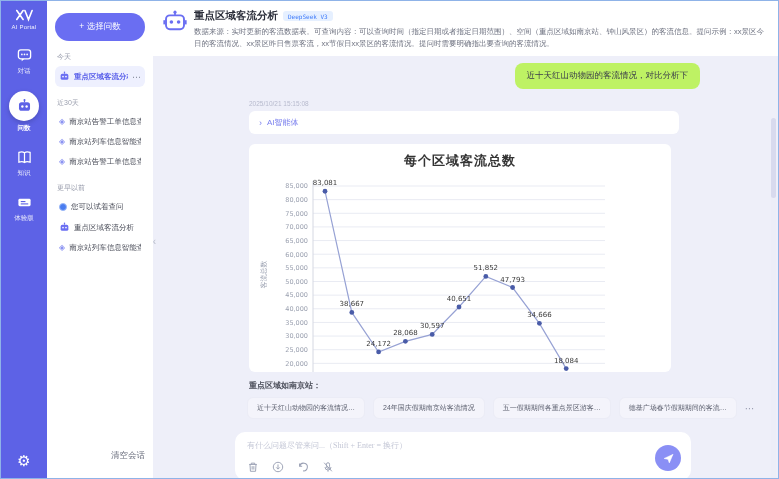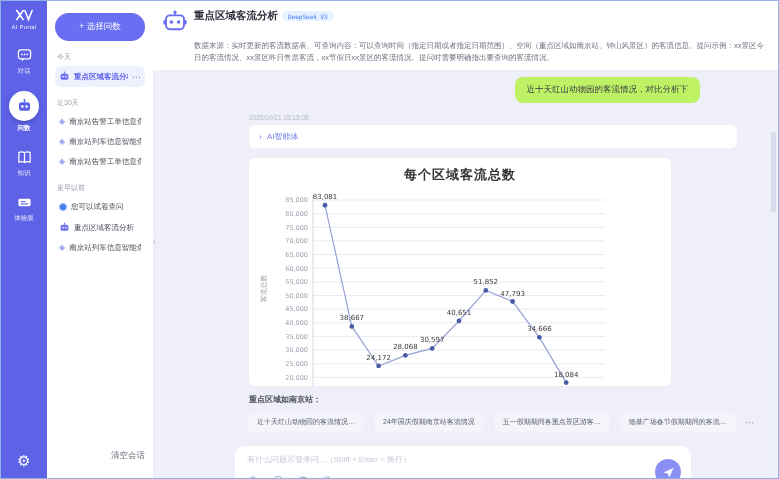--- a/index.html
+++ b/index.html
@@ -42,43 +42,43 @@
   .collapse-handle{position:absolute;right:-3px;top:235px;color:#b8bcc9;font-size:10px;cursor:pointer}
   .collapse-handle::before{content:"‹"}
 
   
   .main{flex:1;display:flex;flex-direction:column;position:relative;overflow:hidden}
   .header{background:#fff;padding:8px 14px 7px 10px;display:flex;gap:7px;align-items:flex-start}
   .header .avatar{flex-shrink:0;margin-top:1px}
   .title-row{display:flex;align-items:center;gap:5px}
   .page-title{font-size:10.5px;font-weight:bold;color:#2b2e3a}
   .model-badge{background:#e6f0ff;color:#3e7bfa;font-size:6px;padding:1.5px 5px;border-radius:3px;font-family:"DejaVu Sans Mono",monospace}
-  .header-desc{font-size:7.5px;color:#6e7280;line-height:1.55;margin-top:17px;max-width:585px}
+  .header-desc{font-size:7.5px;color:#6e7280;line-height:1.55;margin-top:3px;max-width:585px}
 
   .chat{flex:1;position:relative}
   .bubble-row{display:flex;justify-content:flex-end;margin:7px 78px 0 0}
   .user-bubble{background:#bef264;border-radius:8px;padding:7px 12px;font-size:8.5px;color:#3a3d49}
   .timestamp{margin:11px 0 0 96px;font-size:6.5px;color:#b7bacd}
-  .agent-bar{margin:4px 0 0 96px;width:488px;background:#fff;border-radius:6px;padding:6px 10px;display:flex;align-items:center;gap:5px;cursor:pointer}
+  .agent-bar{margin:4px 0 0 96px;width:430px;background:#fff;border-radius:6px;padding:6px 10px;display:flex;align-items:center;gap:5px;cursor:pointer}
   .agent-chevron{color:#7b80ee;font-size:9px}
   .agent-chevron::before{content:"›"}
   .agent-label{color:#7b80ee;font-size:8px}
 
   .chart-card{margin:10px 0 0 96px;width:422px;background:#fff;border-radius:6px;padding:8px 6px 0;overflow:hidden}
   .chart-title{text-align:center;font-family:Liberation Serif, serif;font-weight:bold;font-size:13px;color:#333;letter-spacing:1px;margin-bottom:2px}
   .chart-card svg{display:block}
 
   .tip-label{margin:8px 0 0 96px;font-size:8px;font-weight:bold;color:#4a4d59}
   .chips{display:flex;gap:8px;align-items:center;margin:6px 0 0 94px}
   .chip{background:#f4f4fb;border:1px solid #ebecf6;border-radius:6px;padding:5px 9px;font-size:7px;color:#5d listed6170;color:#5d6170;white-space:nowrap;cursor:pointer}
   .chips-more{color:#9a9db0;font-size:10px;cursor:pointer;letter-spacing:1px}
   .chips-more::before{content:"⋯"}
 
   .composer{margin:13px 0 0 82px;width:456px;background:#fff;border-radius:10px;padding:8px 12px 7px;position:relative}
-  .composer textarea{width:380px;border:none;outline:none;resize:none;font-size:8px;font-family:Liberation Sans, sans-serif;color:#3a3d49;height:14px}
+  .composer textarea{width:380px;border:none;outline:none;resize:none;font-size:8px;font-family:Liberation Serif, serif;color:#3a3d49;height:14px}
   .composer textarea::placeholder{color:#c4c7d6}
   .tool-row{display:flex;gap:13px;margin-top:5px;align-items:center}
   .tool-row svg{width:12px;height:12px;cursor:pointer}
   .send-btn{position:absolute;right:10px;bottom:9px;width:26px;height:26px;border-radius:50%;background:#8a8ff5;border:none;display:flex;align-items:center;justify-content:center;cursor:pointer}
   .send-btn svg{width:11px;height:11px}
 
   .vscroll{position:absolute;right:2px;top:62px;width:5px;height:400px;background:#eceef8;border-radius:3px}
   .vscroll-thumb{width:5px;height:80px;background:#d8daee;border-radius:3px}
 </style>
 </head>

